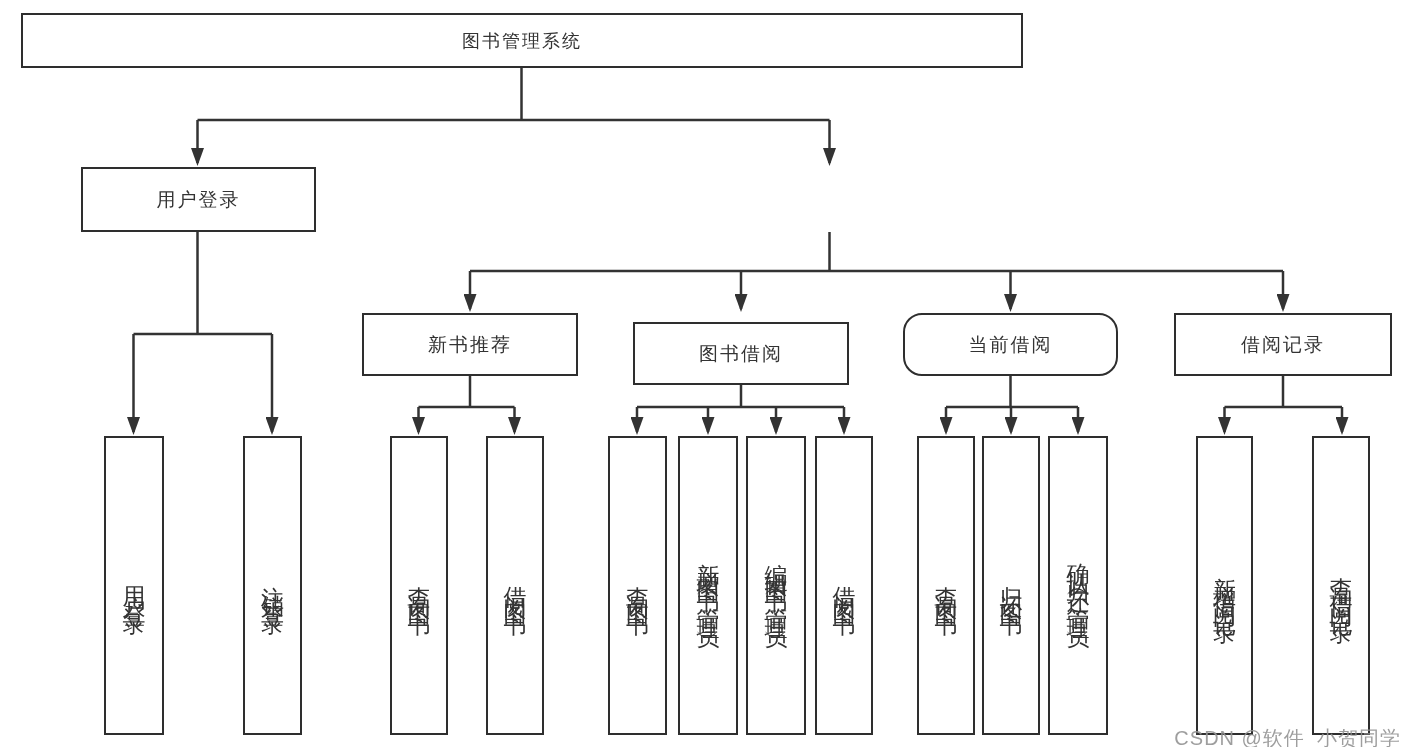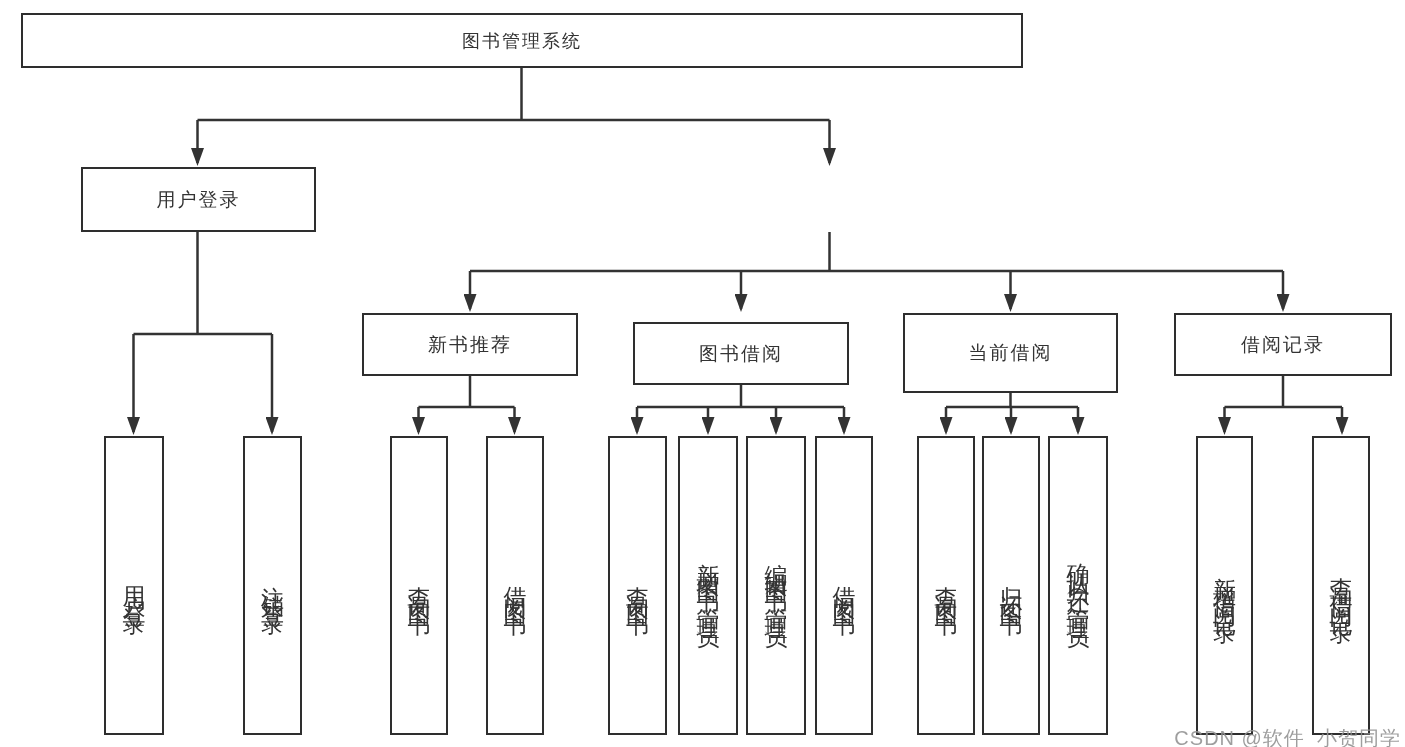--- a/index.html
+++ b/index.html
@@ -139,21 +139,21 @@
   <div class="node node-h" style="left:81px; top:167px; width:235px; height:65px;">
     <span>用户登录</span>
   </div>
 
   <div class="node node-h" style="left:362px; top:313px; width:216px; height:63px;text-align:center;">
     <span>新书推荐</span>
   </div>
   <div class="node node-h" style="left:633px; top:313px; width:216px; height:63px;margin-top:9px;">
     <span>图书借阅</span>
   </div>
-  <div class="node node-h" style="left:903px; top:313px; width:215px; height:80px;">
+  <div class="node node-h" style="left:903px; top:313px; width:215px; height:63px;border-radius:19px;">
     <span>当前借阅</span>
   </div>
   <div class="node node-h" style="left:1174px; top:313px; width:218px; height:63px;">
     <span>借阅记录</span>
   </div>
 
   <div class="leaf" style="left:104px; top:436px; width:60px; height:299px;">
     <span class="vtext">用户登录</span>
   </div>
   <div class="leaf" style="left:243px; top:436px; width:59px; height:299px;">

